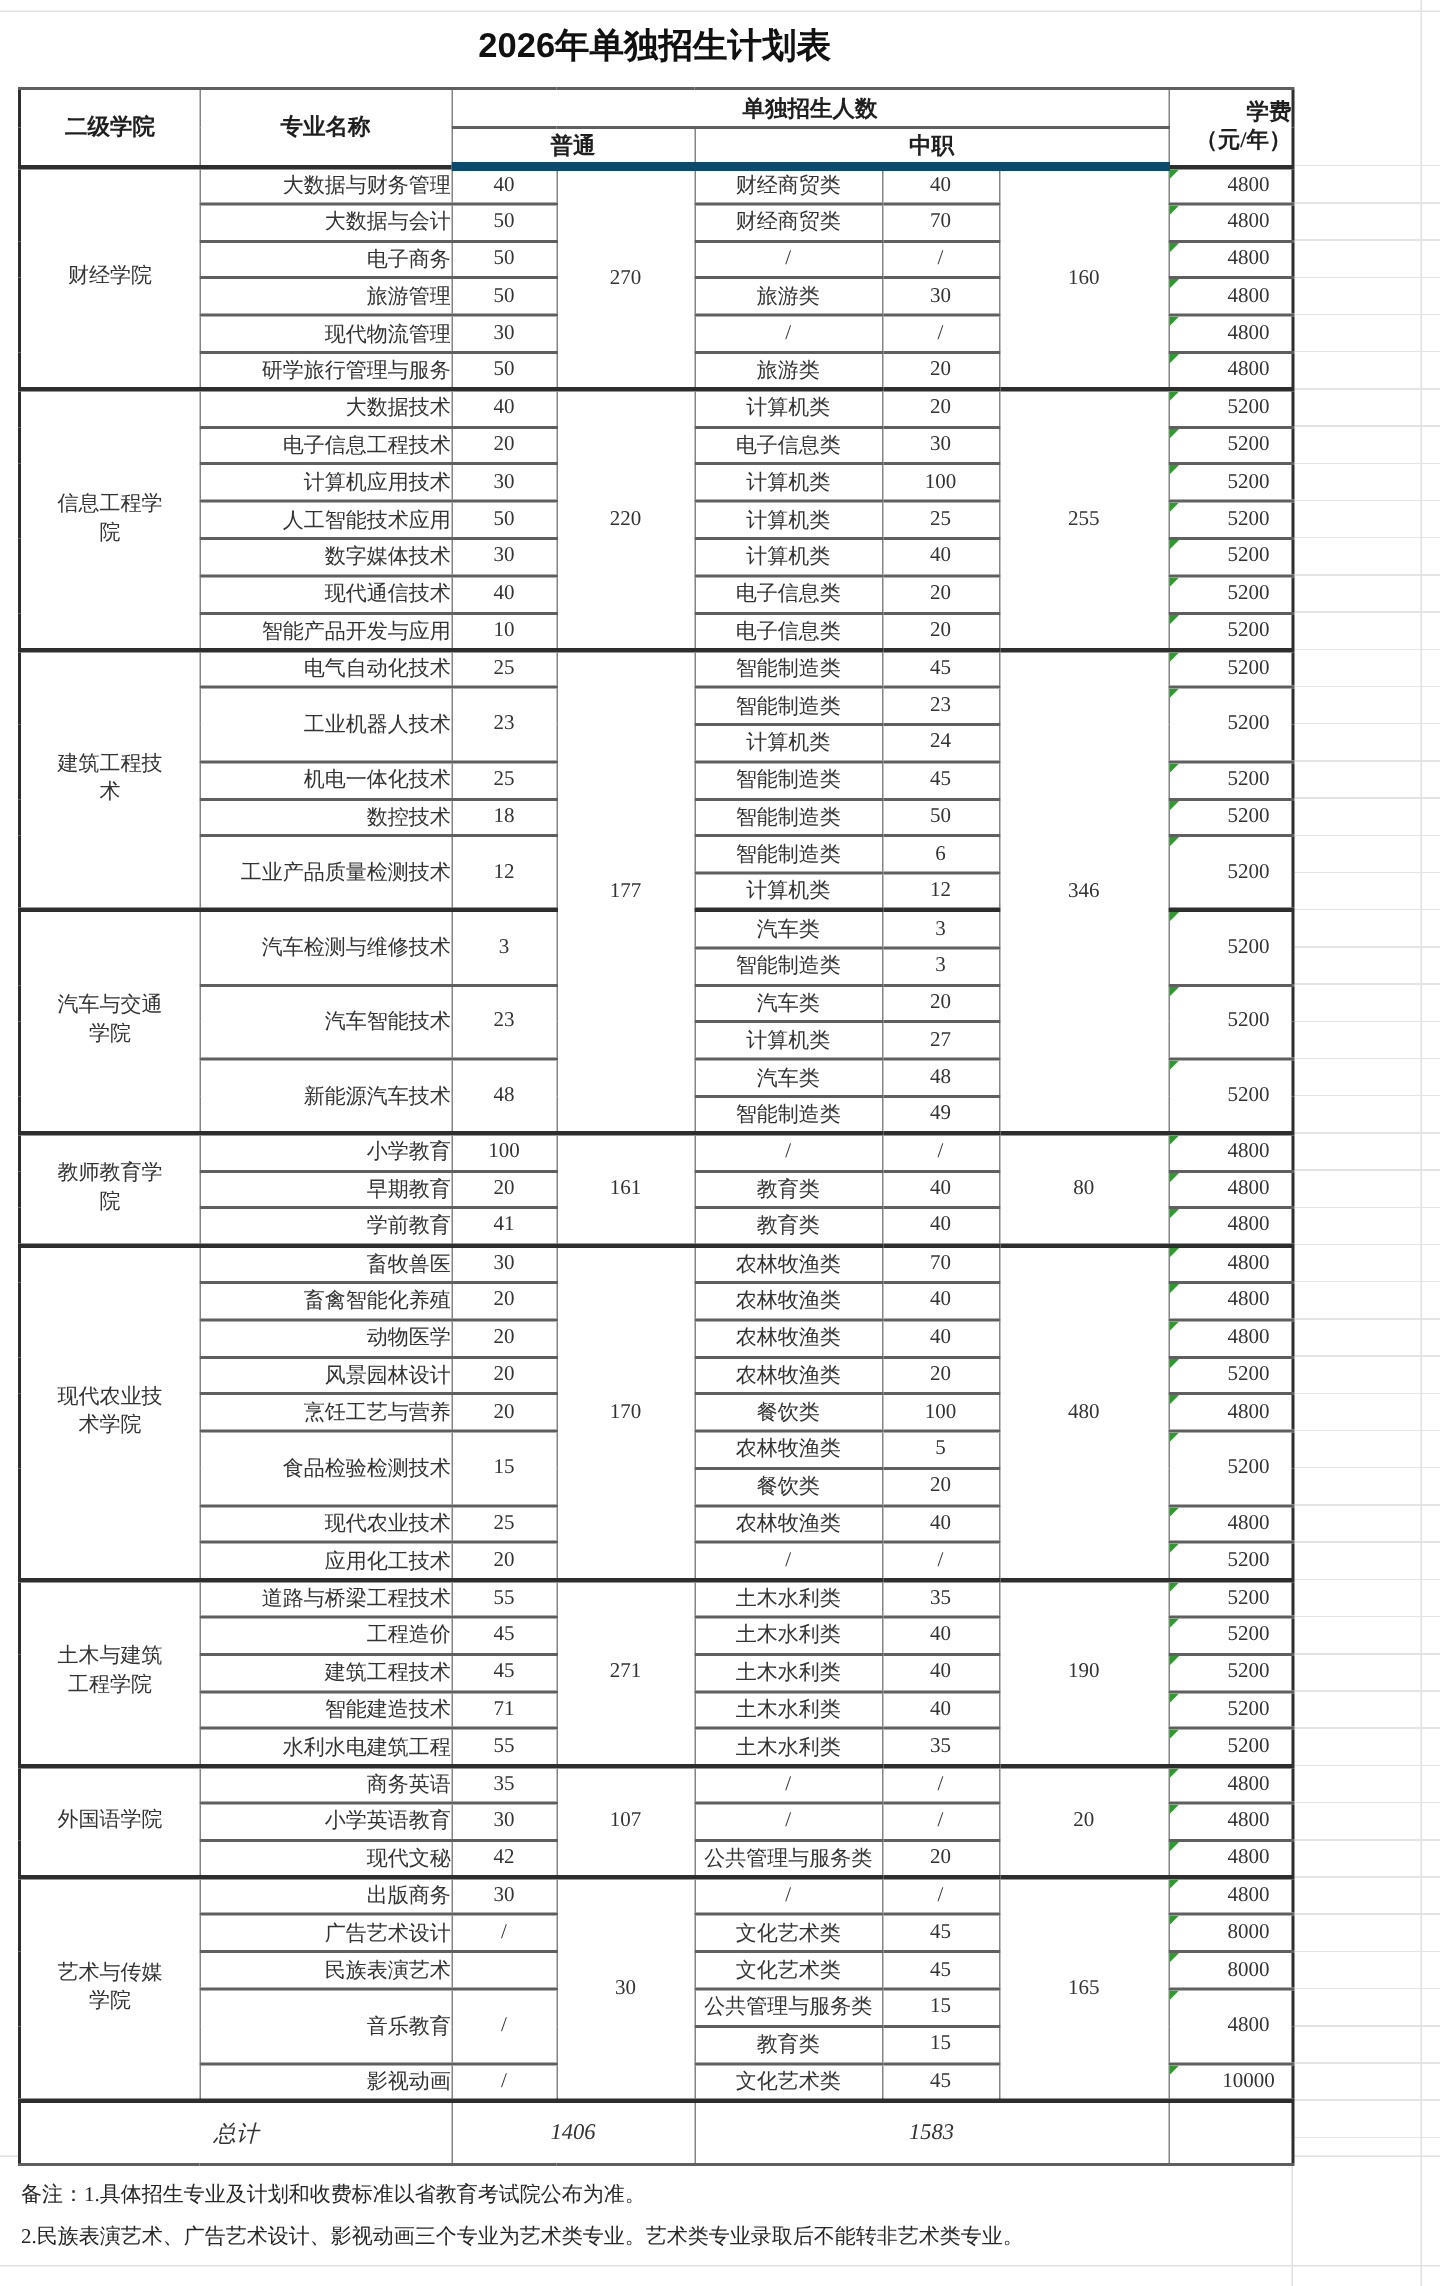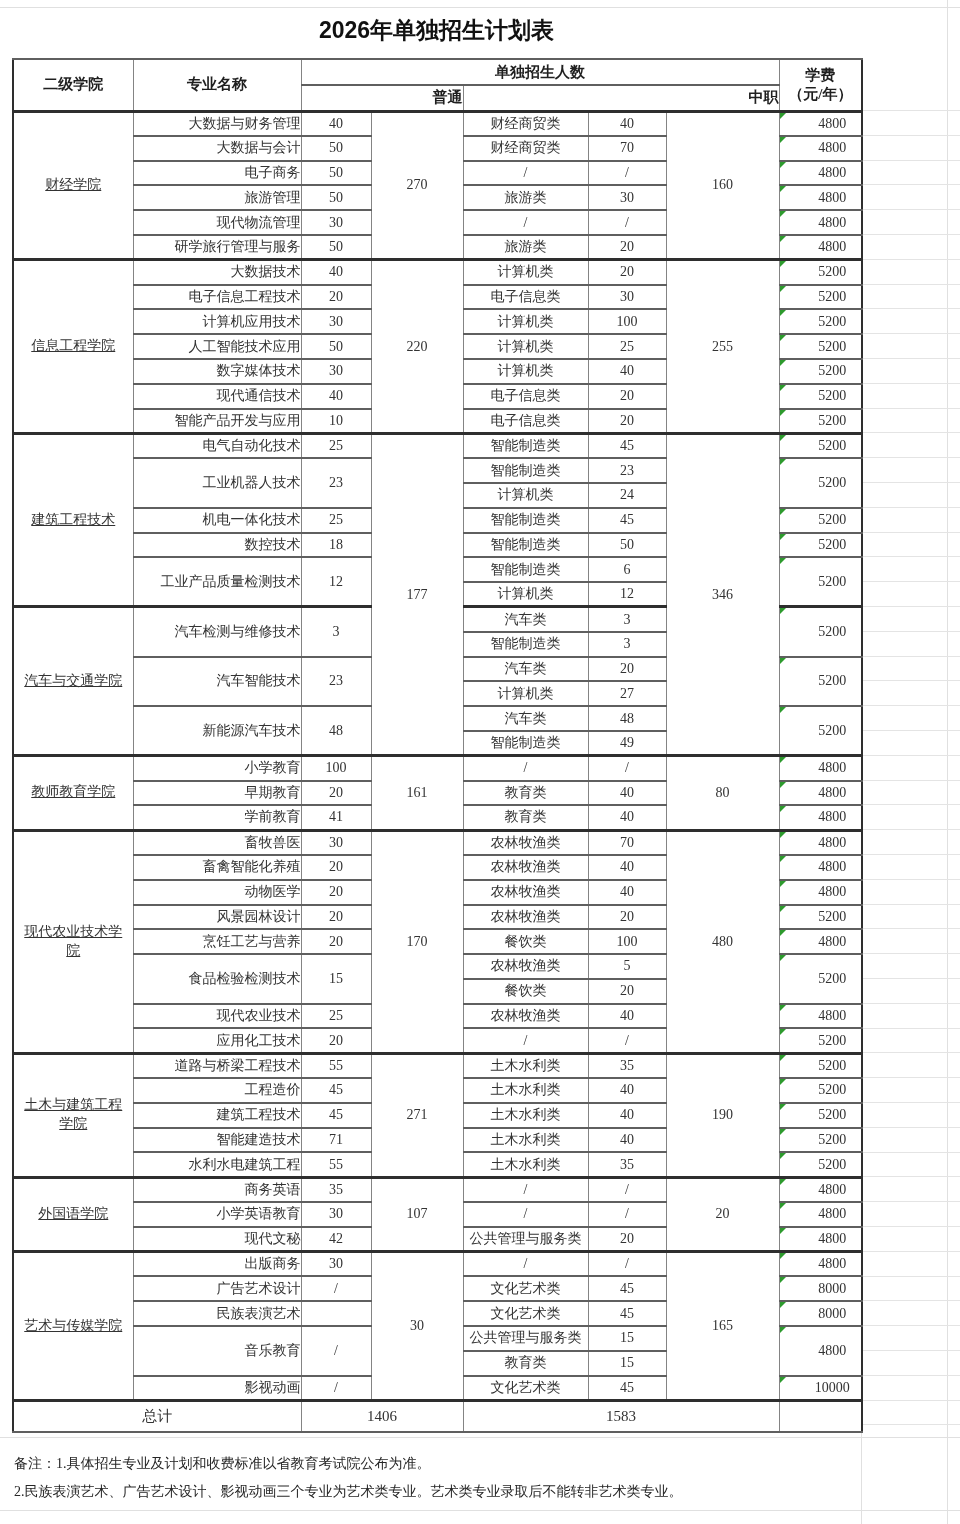--- a/index.html
+++ b/index.html
@@ -23,33 +23,33 @@
     border-collapse:collapse; table-layout:fixed; background:#fff;
     border:2px solid #2e2e2e;
   }
   td, th {
     border-left:1px solid #848484; border-right:1px solid #848484;
     border-top:2px solid #5f5f5f; border-bottom:2px solid #5f5f5f;
     font-size:14px; color:#333; text-align:center; vertical-align:middle;
     overflow:hidden; padding:0;
   }
   th { font-size:15px; font-weight:bold; color:#1f1f1f; }
-  th.fee-head { white-space:pre-line; line-height:1.25; }
+  th.fee-head { white-space:pre-line; line-height:1.25;text-align:right; }
   thead tr { height:26px; }
-  thead tr:last-child th { border-bottom:1px solid #0c4a6e;text-align:right; }
+  thead tr:last-child th { border-bottom:6px solid #0c4a6e; }
   tr.sec-start td { border-top:3px solid #2e2e2e; }
-  td.college { padding:0 6px; line-height:1.35;text-decoration:underline; }
+  td.college { padding:0 20px; line-height:1.35; }
   td.major { text-align:right; padding-left:5px; }
   td.num, td.total { font-size:14px; }
   td.fee { position:relative;padding-left:24px; }
   .tri {
     position:absolute; left:0; top:0; width:0; height:0;
     border-top:6px solid #2d9a2d; border-right:6px solid transparent;
   }
-  tr.grand-total-row { height:32px; }
+  tr.grand-total-row { height:43px;font-style:italic; }
   tr.grand-total-row td { border-top:3px solid #2e2e2e; font-size:15px; }
   .notes {
     position:absolute; left:14px; top:1450px; width:900px;
     font-size:14px; color:#262626; line-height:28px;
   }
 </style>
 </head>
 <body>
 
 <div class="gridline" style="left:0;top:7px;width:960px;height:1px;"></div>

